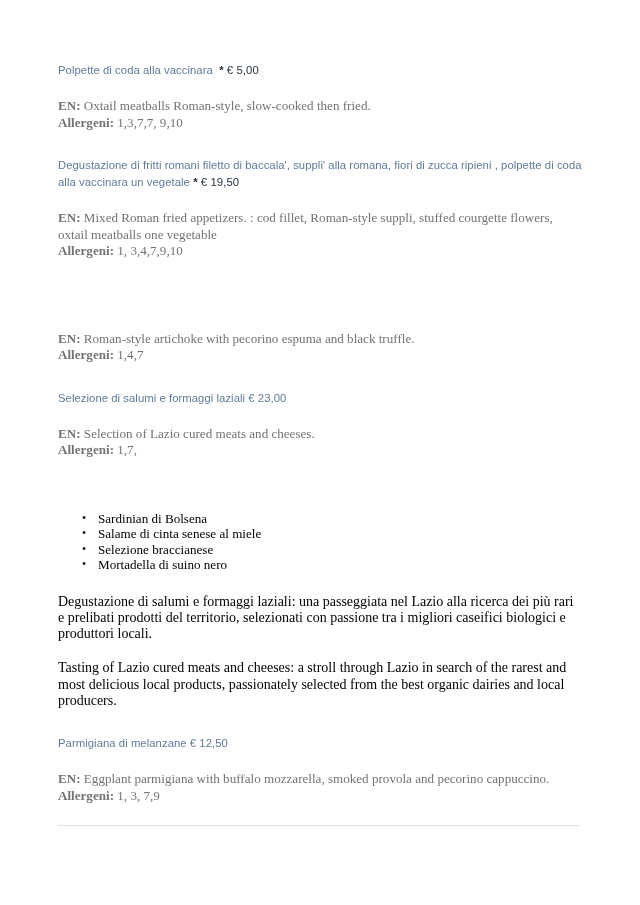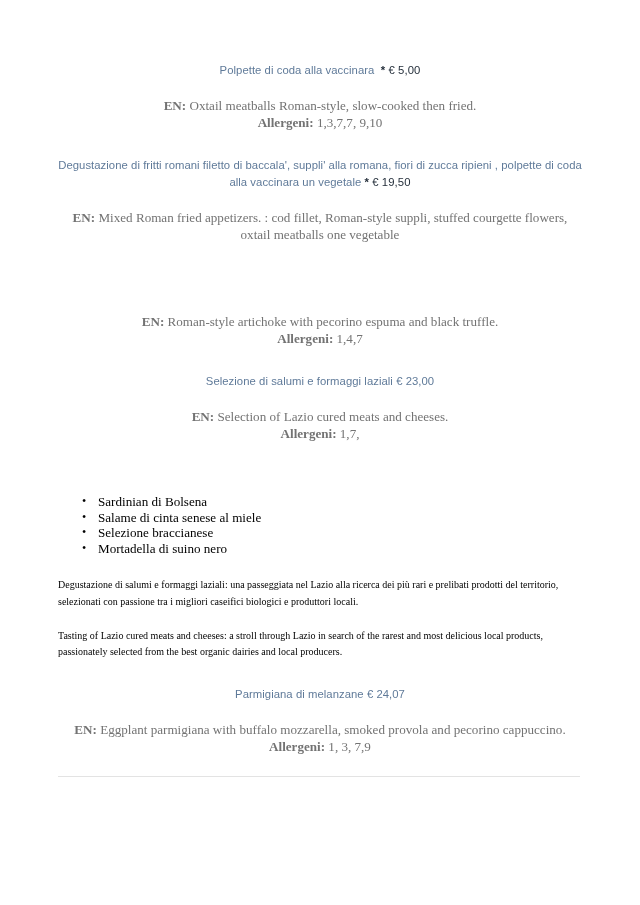--- a/index.html
+++ b/index.html
@@ -62,21 +62,21 @@
     margin: 0;
   }
   .en-block .lbl {
     font-weight: 700;
   }
 
   
   .gap-title-en { height: 19px; }
   .gap-en-title { height: 26px; }
 
-  .entry { margin-bottom: 0; text-align: center; }
+  .entry { margin-bottom: 0; }
 
   
   ul.salumi-list {
     list-style: none;
     margin: 0;
     padding: 0;
   }
   ul.salumi-list li {
     font-family: "Liberation Serif", serif;
     font-size: 13.1px;
@@ -89,21 +89,21 @@
     position: absolute;
     left: 24px;
     top: 0;
     font-size: 12px;
     line-height: 15.6px;
   }
 
   
   .desc {
     font-family: "Liberation Serif", serif;
-    font-size: 10px;
+    font-size: 14px;
     line-height: 16.2px;
     color: #000000;
     margin: 0;
   }
 
   hr.divider {
     border: none;
     border-top: 1px solid #e3e3e3;
     margin: 0;
     width: 522px;
@@ -121,20 +121,21 @@
       <div class="gap-title-en"></div>
       <p class="en-block"><span class="lbl">EN:</span> <span>Oxtail meatballs Roman-style, slow-cooked then fried.</span></p>
       <p class="en-block"><span class="lbl">Allergeni:</span> <span>1,3,7,7, 9,10</span></p>
     </div>
     <div class="gap-en-title"></div>
 
     <div class="entry">
       <p class="dish-title"><span>Degustazione di fritti romani   filetto di baccala', suppli' alla romana, fiori di zucca ripieni , polpette di coda alla vaccinara  un vegetale</span> <span class="star">*</span> <span class="price">€ 19,50</span></p>
       <div class="gap-title-en"></div>
       <p class="en-block"><span class="lbl">EN:</span> <span>Mixed Roman fried appetizers. : cod fillet, Roman-style suppli, stuffed courgette flowers, oxtail meatballs one vegetable</span></p>
+      <p class="en-block"><span class="lbl">Allergeni:</span> <span>1, 3,4,7,9,10</span></p>
     </div>
     <div class="gap-en-title"></div>
 
     <div class="gap-en-title"></div>
 
     <div class="entry">
       <div class="gap-title-en"></div>
       <p class="en-block"><span class="lbl">EN:</span> <span>Roman-style artichoke with pecorino espuma and black truffle.</span></p>
       <p class="en-block"><span class="lbl">Allergeni:</span> <span>1,4,7</span></p>
     </div>
@@ -160,21 +161,21 @@
 
     <p class="desc">Degustazione di salumi e formaggi laziali: una passeggiata nel Lazio alla ricerca dei più rari e prelibati prodotti del territorio, selezionati con passione tra i migliori caseifici biologici e produttori locali.</p>
 
     <div style="height:18px"></div>
 
     <p class="desc">Tasting of Lazio cured meats and cheeses: a stroll through Lazio in search of the rarest and most delicious local products, passionately selected from the best organic dairies and local producers.</p>
 
     <div style="height:26px"></div>
 
     <div class="entry">
-      <p class="dish-title"><span>Parmigiana di melanzane</span> <span class="price-light">€ 24,07</span></p>
+      <p class="dish-title"><span>Parmigiana di melanzane</span> <span class="price-light">€ 12,50</span></p>
       <div class="gap-title-en"></div>
       <p class="en-block"><span class="lbl">EN:</span> <span>Eggplant parmigiana with buffalo mozzarella, smoked provola and pecorino cappuccino.</span></p>
       <p class="en-block"><span class="lbl">Allergeni:</span> <span>1, 3, 7,9</span></p>
     </div>
 
     <div style="height:21px"></div>
 
     <hr class="divider">
 
   </div>

